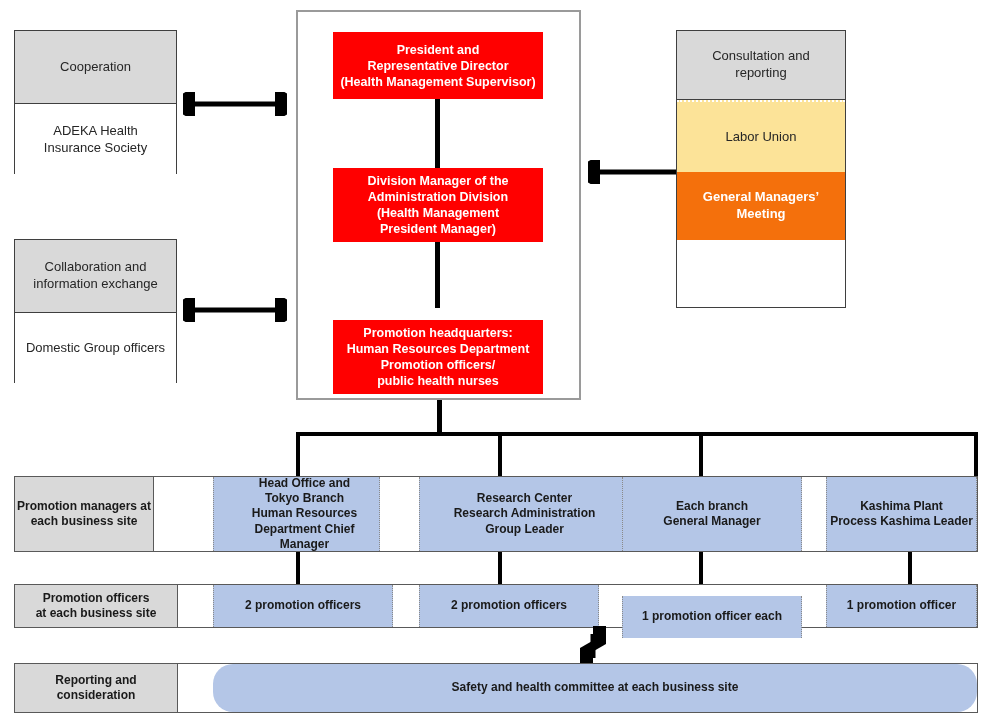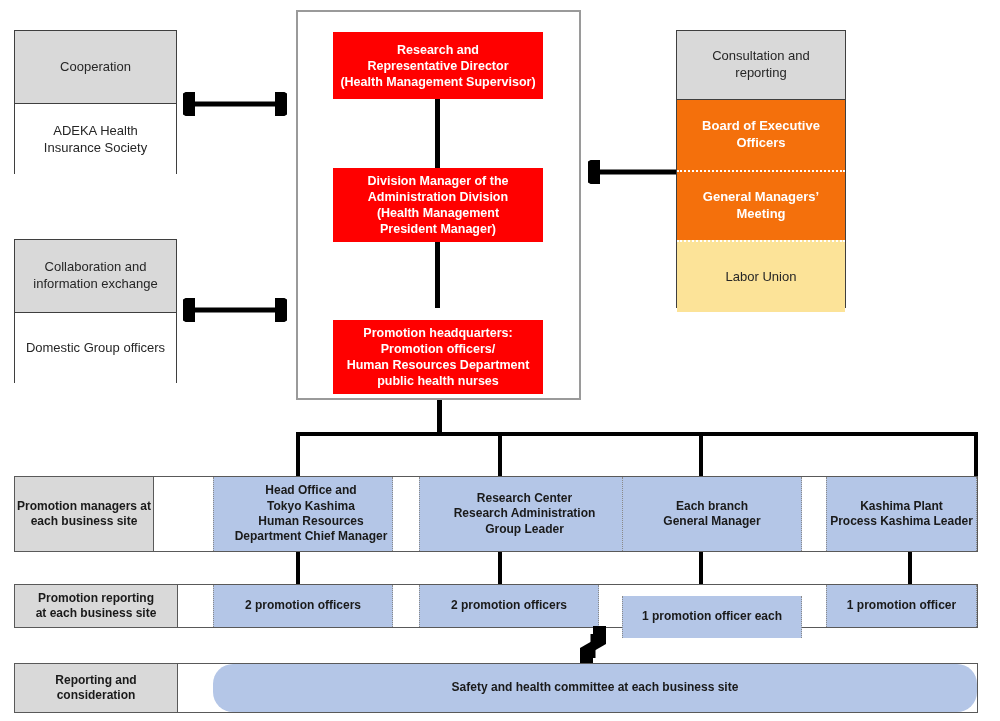--- a/index.html
+++ b/index.html
@@ -145,21 +145,21 @@
 <div class="abs arrow-h" style="left:183px; top:298px; width:104px; height:24px;">
   <svg width="104" height="24" viewBox="0 0 104 24">
     <line x1="12" y1="12" x2="92" y2="12" stroke="#000" stroke-width="5" marker-start="url(#mArrL1)" marker-end="url(#mArrR1)"></line>
   </svg>
 </div>
 
 <div class="abs center-frame" style="left:296px; top:10px; width:285px; height:390px;"></div>
 
 <div class="abs cell red-box" style="left:333px; top:32px; width:210px; height:67px;">
   <div>
-    <div>Research and</div>
+    <div>President and</div>
     <div>Representative Director</div>
     <div>(Health Management Supervisor)</div>
   </div>
 </div>
 
 <div class="abs vline" style="left:435px; top:99px; width:5px; height:69px;"></div>
 
 <div class="abs cell red-box" style="left:333px; top:168px; width:210px; height:74px;">
   <div>
     <div>Division Manager of the</div>
@@ -167,77 +167,71 @@
     <div>(Health Management</div>
     <div>President Manager)</div>
   </div>
 </div>
 
 <div class="abs vline" style="left:435px; top:242px; width:5px; height:66px;"></div>
 
 <div class="abs cell red-box" style="left:333px; top:320px; width:210px; height:74px;">
   <div>
     <div>Promotion headquarters:</div>
+    <div>Human Resources Department</div>
     <div>Promotion officers/</div>
-    <div>Human Resources Department</div>
     <div>public health nurses</div>
   </div>
 </div>
 
 <div class="abs arrow-h" style="left:588px; top:160px; width:104px; height:24px;">
   <svg width="104" height="24" viewBox="0 0 104 24">
     <line x1="12" y1="12" x2="92" y2="12" stroke="#000" stroke-width="5" marker-start="url(#mArrL1)" marker-end="url(#mArrR1)"></line>
   </svg>
 </div>
 
 <div class="abs right-stack" style="left:676px; top:30px; width:170px; height:278px;">
   <div class="cell rs-head" style="height:68px;">
     <div>
       <div>Consultation and</div>
       <div>reporting</div>
     </div>
   </div>
-  <div class="cell rs-orange rs-sep-dotted" style="height:70px;">
-    <div>
-      <div>Board of Executive</div>
-      <div>Officers</div>
-    </div>
+  <div class="cell rs-yellow" style="height:70px;">
+    <span>Labor Union</span>
   </div>
   <div class="cell rs-orange" style="height:68px;">
     <div>
       <div>General Managers’</div>
       <div>Meeting</div>
     </div>
-  </div>
-  <div class="cell rs-yellow" style="height:70px;">
-    <span>Labor Union</span>
   </div>
 </div>
 
 <div class="abs vline" style="left:437px; top:400px; width:5px; height:34px;"></div>
 
 <div class="abs hline" style="left:296px; top:432px; width:682px; height:4px;"></div>
 
 <div class="abs vline" style="left:296px; top:432px; width:4px; height:44px;"></div>
 <div class="abs vline" style="left:498px; top:432px; width:4px; height:44px;"></div>
 <div class="abs vline" style="left:699px; top:432px; width:4px; height:44px;"></div>
 <div class="abs vline" style="left:974px; top:432px; width:4px; height:44px;"></div>
 
 <div class="abs row-outline" style="left:14px; top:476px; width:964px; height:76px;">
   <div class="abs cell row-label" style="left:0; top:0; width:139px; height:100%;">
     <div>
       <div>Promotion managers at</div>
       <div>each business site</div>
     </div>
   </div>
 
-  <div class="abs cell blue-cell" style="left:198px; top:0; width:180px; height:100%;padding-left:16px;">
+  <div class="abs cell blue-cell" style="left:198px; top:0; width:167px; height:100%;padding-left:16px;">
     <div>
       <div>Head Office and</div>
-      <div>Tokyo Kashima</div>
+      <div>Tokyo Branch</div>
       <div>Human Resources</div>
       <div>Department Chief Manager</div>
     </div>
   </div>
 
   <div class="abs cell blue-cell" style="left:404px; top:0; width:211px; height:100%;">
     <div>
       <div>Research Center</div>
       <div>Research Administration</div>
       <div>Group Leader</div>
@@ -260,21 +254,21 @@
 </div>
 
 <div class="abs vline" style="left:296px; top:552px; width:4px; height:32px;"></div>
 <div class="abs vline" style="left:498px; top:552px; width:4px; height:32px;"></div>
 <div class="abs vline" style="left:699px; top:552px; width:4px; height:32px;"></div>
 <div class="abs vline" style="left:908px; top:552px; width:4px; height:32px;"></div>
 
 <div class="abs row-outline" style="left:14px; top:584px; width:964px; height:44px;">
   <div class="abs cell row-label" style="left:0; top:0; width:163px; height:100%;">
     <div>
-      <div>Promotion reporting</div>
+      <div>Promotion officers</div>
       <div>at each business site</div>
     </div>
   </div>
 
   <div class="abs cell blue-cell" style="left:198px; top:0; width:180px; height:100%;">
     <span>2 promotion officers</span>
   </div>
   <div class="abs cell blue-cell" style="left:404px; top:0; width:180px; height:100%;">
     <span>2 promotion officers</span>
   </div>

